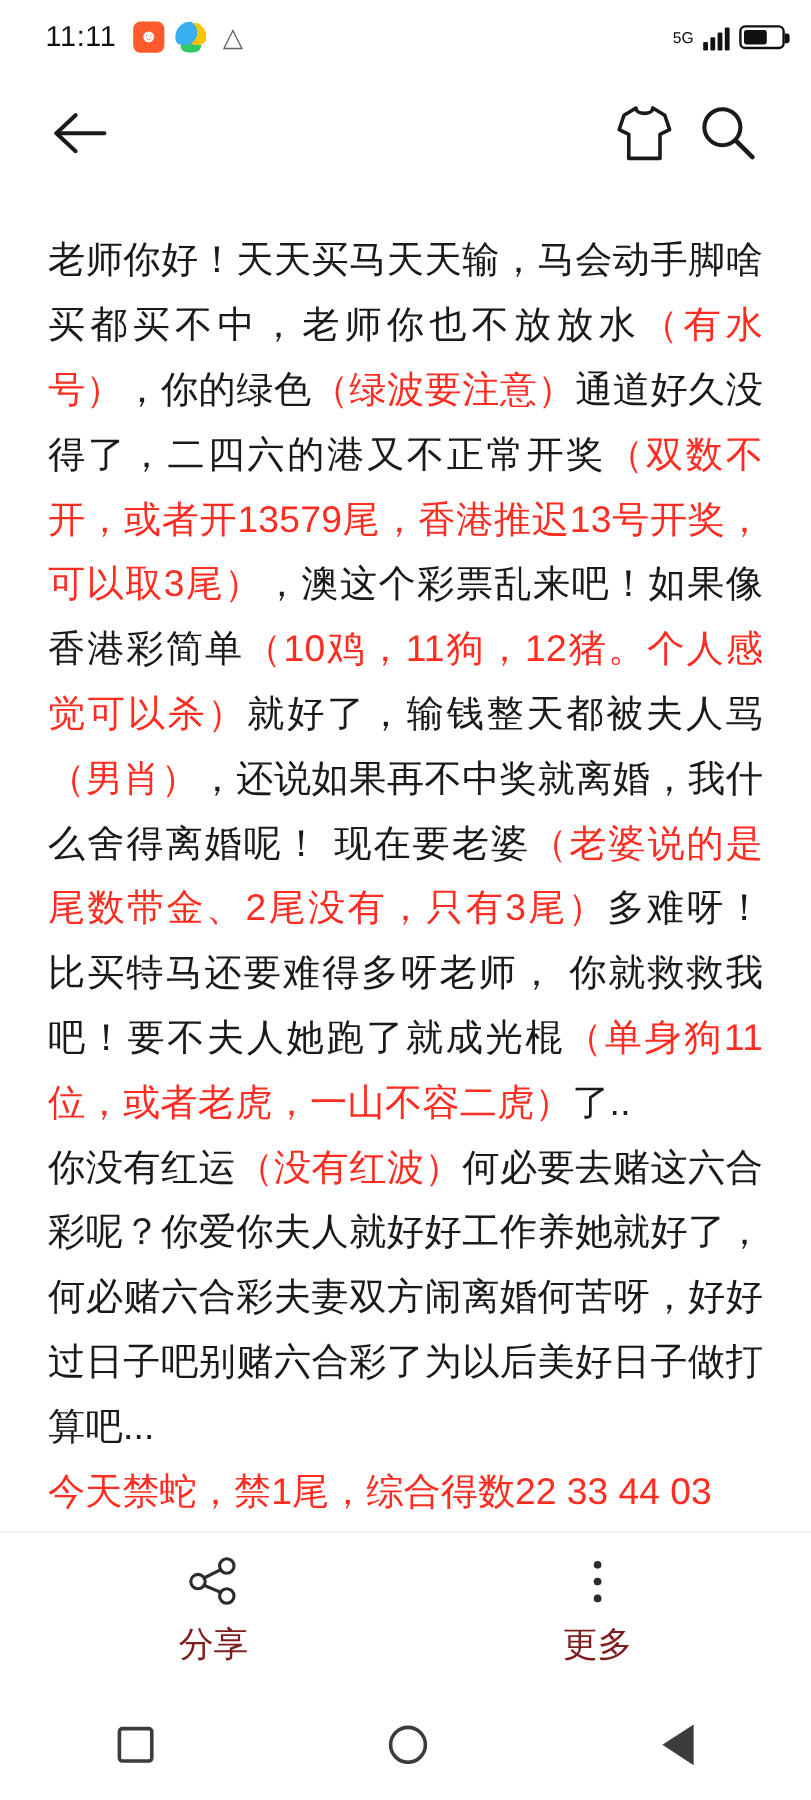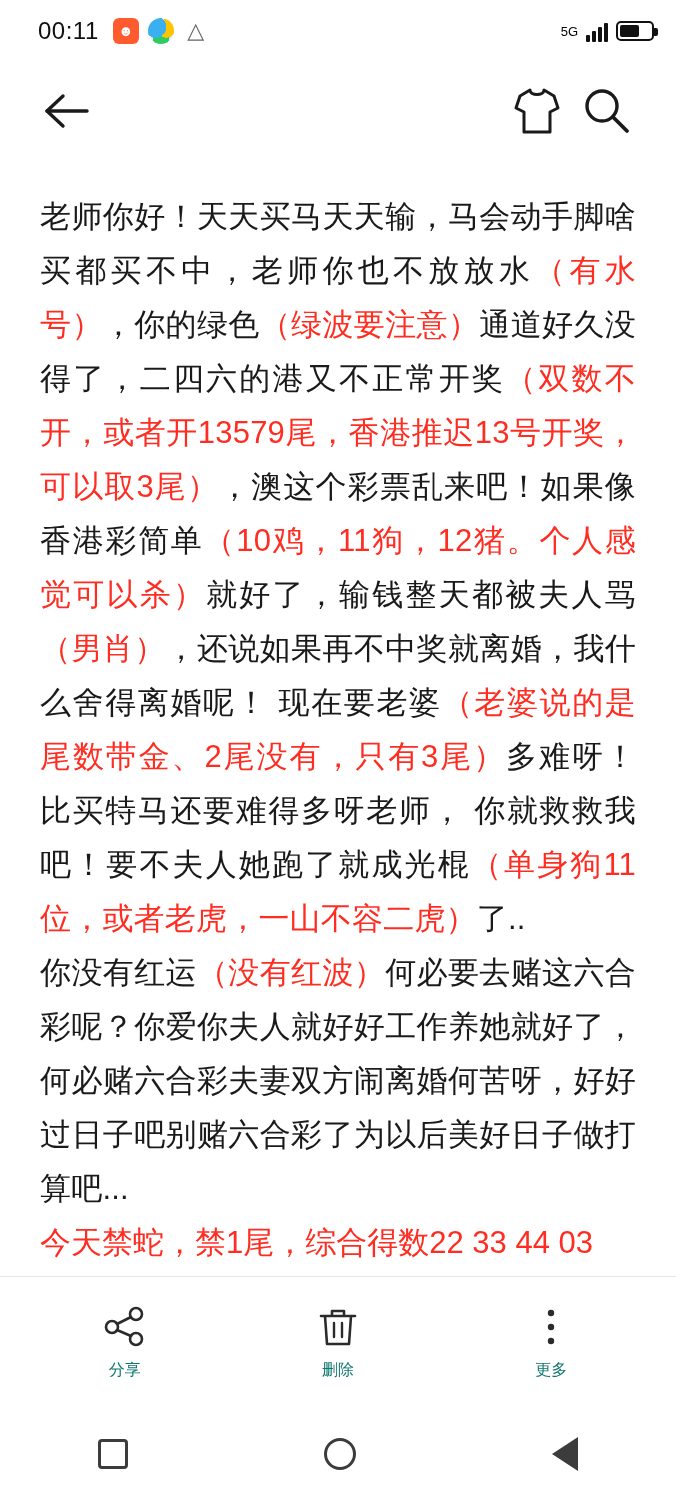--- a/index.html
+++ b/index.html
@@ -98,21 +98,21 @@
     border-top: 1px solid #e6e6e6;
     display: flex;
     align-items: center;
     justify-content: space-around;
     padding: 0 18px;
   }
   .tool {
     width: 140px;
     display: flex; flex-direction: column; align-items: center; gap: 10px;
   }
-  .tool-label { font-size: 16px; color: #0f766e; }
+  .tool-label { font-size: 29px; color: #7f1d1d; }
   .tool-ico { height: 46px; display:flex; align-items:center; justify-content:center; }
 
   
   .navbar {
     flex: 0 0 92px;
     display: flex; align-items: center; justify-content: space-around;
     background: #ffffff;
   }
   .nav-sq { width: 30px; height: 30px; border: 3px solid #3c3c3c; border-radius: 4px; }
   .nav-ci { width: 32px; height: 32px; border: 3px solid #3c3c3c; border-radius: 50%; }
@@ -122,21 +122,21 @@
     border-bottom: 17px solid transparent;
     border-right: 26px solid #3c3c3c;
   }
 </style>
 </head>
 <body>
 
 <div class="phone">
 
   <div class="statusbar">
-    <span class="status-clock">00:11</span>
+    <span class="status-clock">11:11</span>
     <span class="status-icons-left">
       <span class="sicon orange">☻</span>
       <span class="sicon multi"></span>
       <span class="sicon warn">△</span>
     </span>
     <span class="status-spacer"></span>
     <span class="status-icons-right">
       <span class="net-label">5G</span>
       <span class="signal">
           <i></i>
@@ -186,31 +186,20 @@
           <circle cx="33" cy="9" r="6" stroke="#2b2b2b" stroke-width="2.6"></circle>
           <circle cx="33" cy="34" r="6" stroke="#2b2b2b" stroke-width="2.6"></circle>
           <circle cx="9" cy="22" r="6" stroke="#2b2b2b" stroke-width="2.6"></circle>
           <path d="M14 19 L28 12 M14 25 L28 31" stroke="#2b2b2b" stroke-width="2.6" stroke-linecap="round"></path>
         </svg>
       </div>
       <div class="tool-label">分享</div>
     </div>
 
 
-    <div class="tool">
-      <div class="tool-ico">
-        <svg width="44" height="44" viewBox="0 0 44 44" fill="none" aria-hidden="true">
-          <path d="M5 11 H39" stroke="#2b2b2b" stroke-width="2.6" stroke-linecap="round"></path>
-          <path d="M16 11 V6 H28 V11" stroke="#2b2b2b" stroke-width="2.6" stroke-linejoin="round"></path>
-          <path d="M9 11 L11 39 H33 L35 11" stroke="#2b2b2b" stroke-width="2.6" stroke-linejoin="round"></path>
-          <path d="M18 18 V32 M26 18 V32" stroke="#2b2b2b" stroke-width="2.4" stroke-linecap="round"></path>
-        </svg>
-      </div>
-      <div class="tool-label">删除</div>
-    </div>
 
     <div class="tool">
       <div class="tool-ico">
         <svg width="44" height="44" viewBox="0 0 44 44" fill="none" aria-hidden="true">
           <circle cx="22" cy="8" r="3.2" fill="#2b2b2b"></circle>
           <circle cx="22" cy="22" r="3.2" fill="#2b2b2b"></circle>
           <circle cx="22" cy="36" r="3.2" fill="#2b2b2b"></circle>
         </svg>
       </div>
       <div class="tool-label">更多</div>

